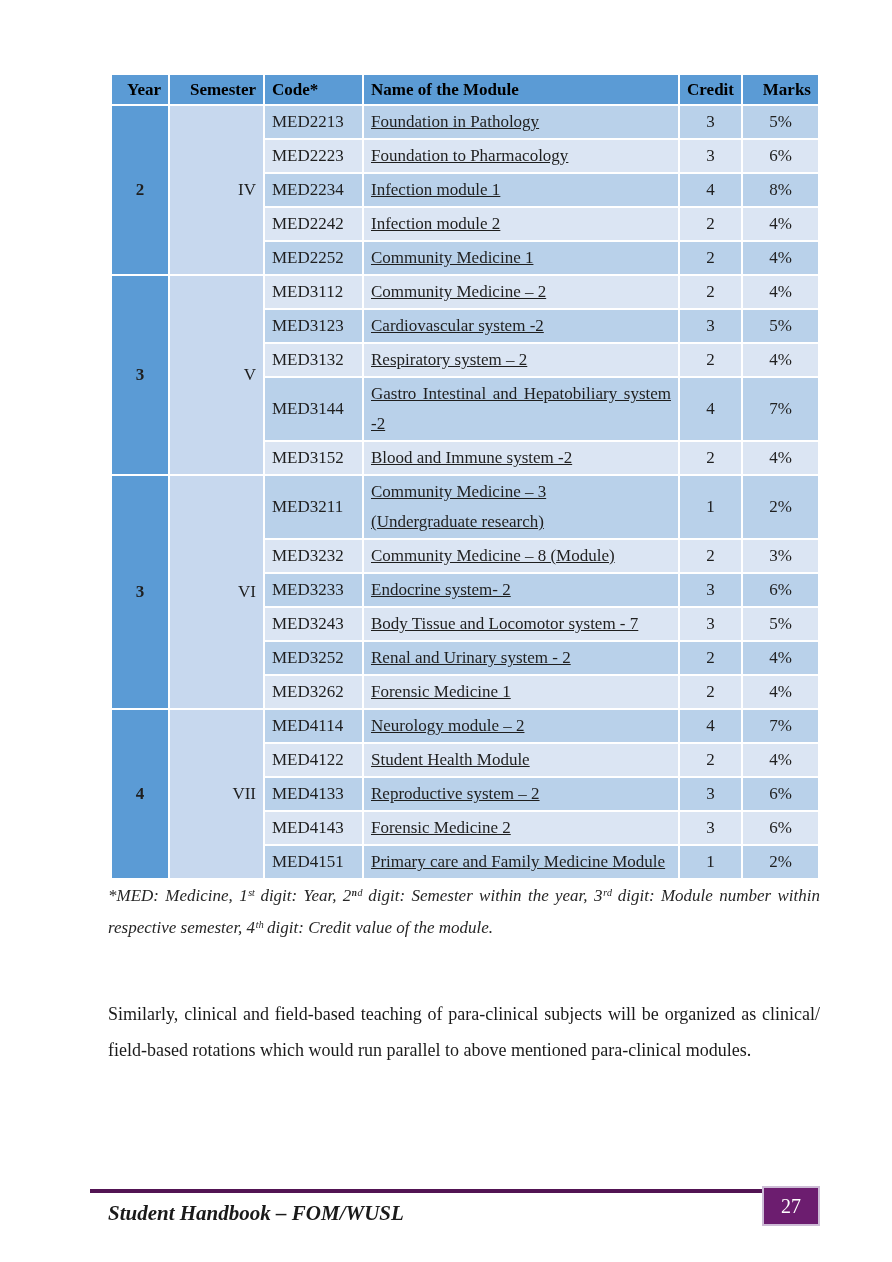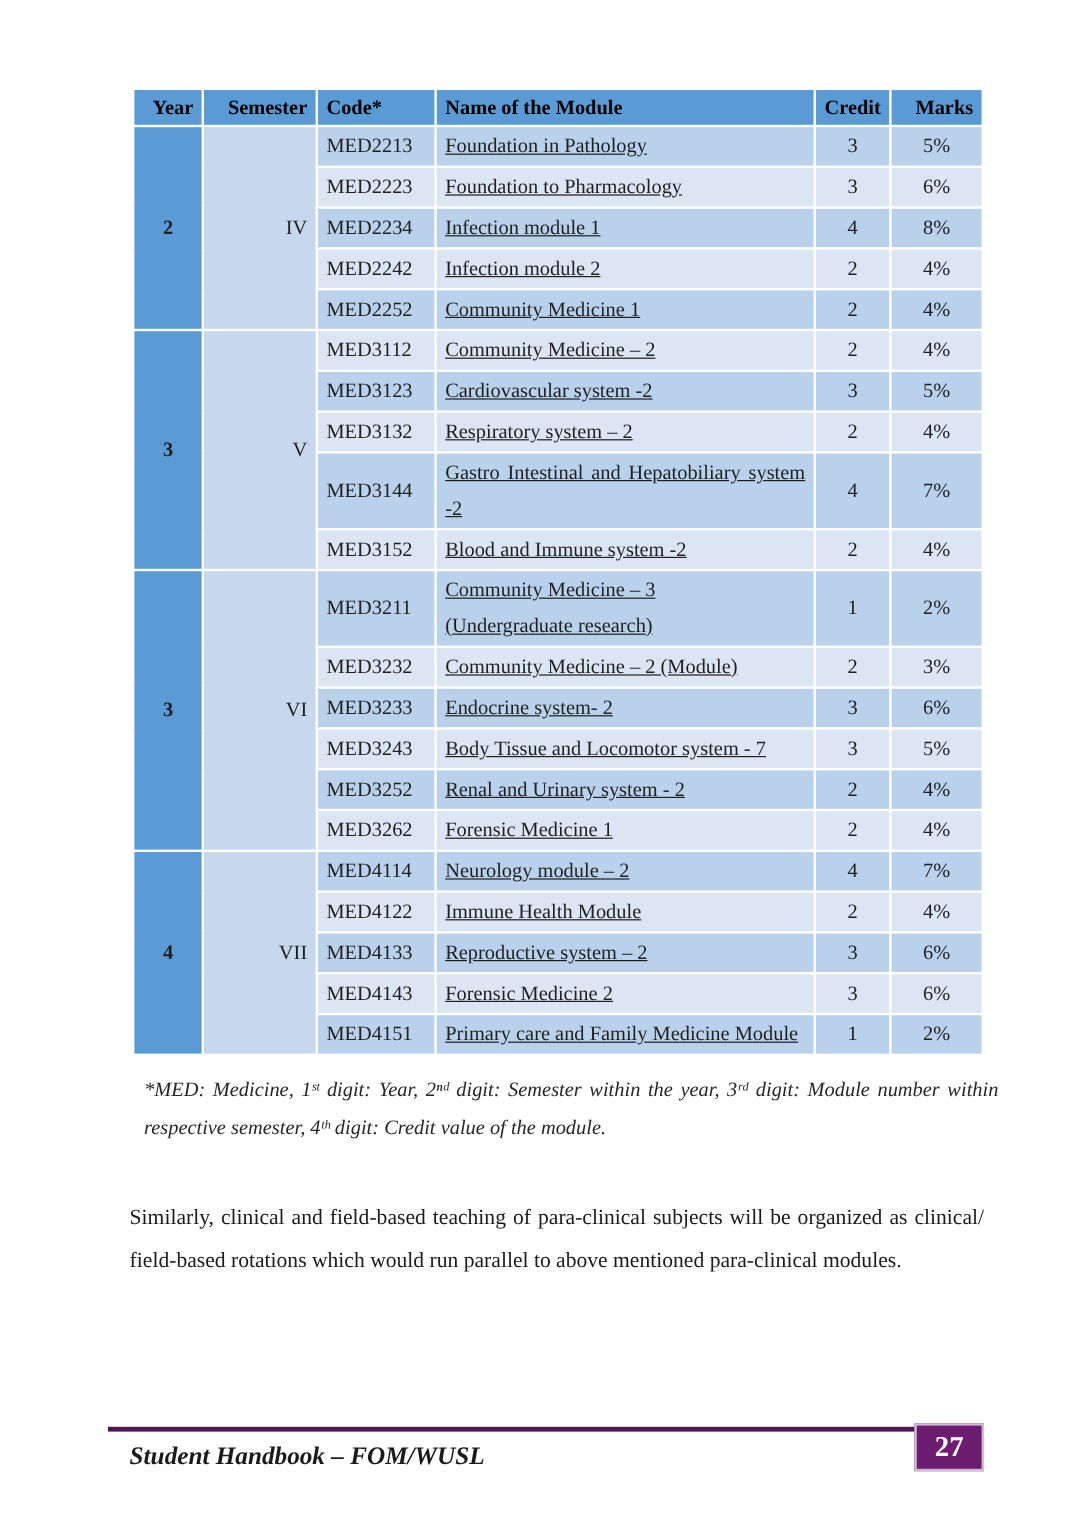--- a/index.html
+++ b/index.html
@@ -60,21 +60,21 @@
   td.credit, td.marks{text-align:center;}
   tr.band-a > td.code, tr.band-a > td.name, tr.band-a > td.credit, tr.band-a > td.marks{
     background:var(--row-band-dark);
   }
   tr.band-b > td.code, tr.band-b > td.name, tr.band-b > td.credit, tr.band-b > td.marks{
     background:var(--row-band-light);
   }
 
   .footnote{
     position:absolute;left:108px;top:880px;width:712px;
-    margin:12px;
+    margin:0;
     font-size:17px;font-style:italic;
     line-height:32px;
     text-align:justify;text-align-last:left;
     color:#262626;
   }
   .body-paragraph{
     position:absolute;left:108px;top:996px;width:712px;
     margin:0;
     font-size:18px;
     line-height:36px;
@@ -92,21 +92,21 @@
     color:#1a1a1a;
   }
   .page-box{
     position:absolute;left:762px;top:1186px;width:58px;height:40px;
     background:var(--page-box-bg);
     border:2px solid var(--page-box-border);
     display:flex;align-items:center;justify-content:center;
   }
   .page-box span{
     color:var(--page-number-text);
-    font-size:24px;font-weight:bold;
+    font-size:20px;font-weight:normal;
   }
 </style>
 </head>
 <body>
 
 <div class="page">
 
   <table class="modules">
     <colgroup>
       <col style="width:58px">
@@ -195,21 +195,21 @@
           <td class="year" rowspan="6">3</td>
           <td class="semester" rowspan="6">VI</td>
           <td class="code">MED3211</td>
           <td class="name">Community Medicine – 3
 (Undergraduate research)</td>
           <td class="credit">1</td>
           <td class="marks">2%</td>
         </tr>
         <tr class="band-b">
           <td class="code">MED3232</td>
-          <td class="name">Community Medicine – 2 (Module)</td>
+          <td class="name">Community Medicine – 8 (Module)</td>
           <td class="credit">2</td>
           <td class="marks">3%</td>
         </tr>
         <tr class="band-a">
           <td class="code">MED3233</td>
           <td class="name">Endocrine system- 2</td>
           <td class="credit">3</td>
           <td class="marks">6%</td>
         </tr>
         <tr class="band-b">
@@ -233,21 +233,21 @@
         <tr class="band-a">
           <td class="year" rowspan="5">4</td>
           <td class="semester" rowspan="5">VII</td>
           <td class="code">MED4114</td>
           <td class="name">Neurology module – 2</td>
           <td class="credit">4</td>
           <td class="marks">7%</td>
         </tr>
         <tr class="band-b">
           <td class="code">MED4122</td>
-          <td class="name">Immune Health Module</td>
+          <td class="name">Student Health Module</td>
           <td class="credit">2</td>
           <td class="marks">4%</td>
         </tr>
         <tr class="band-a">
           <td class="code">MED4133</td>
           <td class="name">Reproductive system – 2</td>
           <td class="credit">3</td>
           <td class="marks">6%</td>
         </tr>
         <tr class="band-b">

